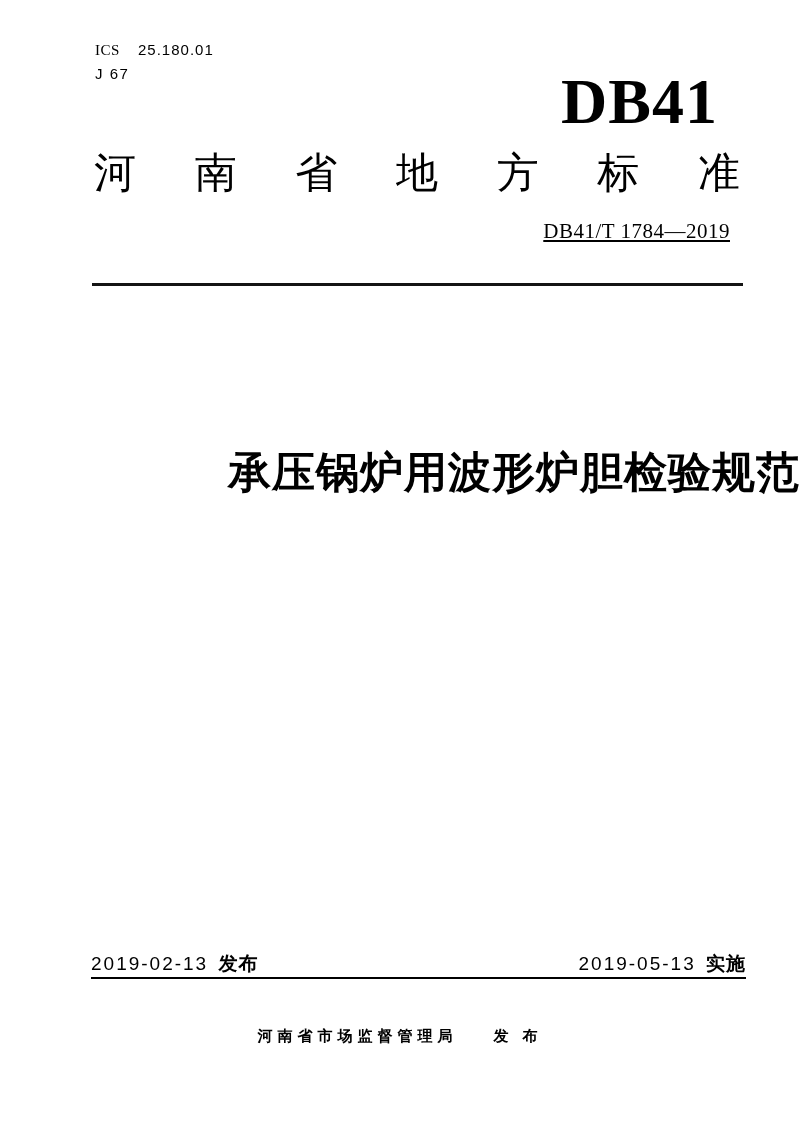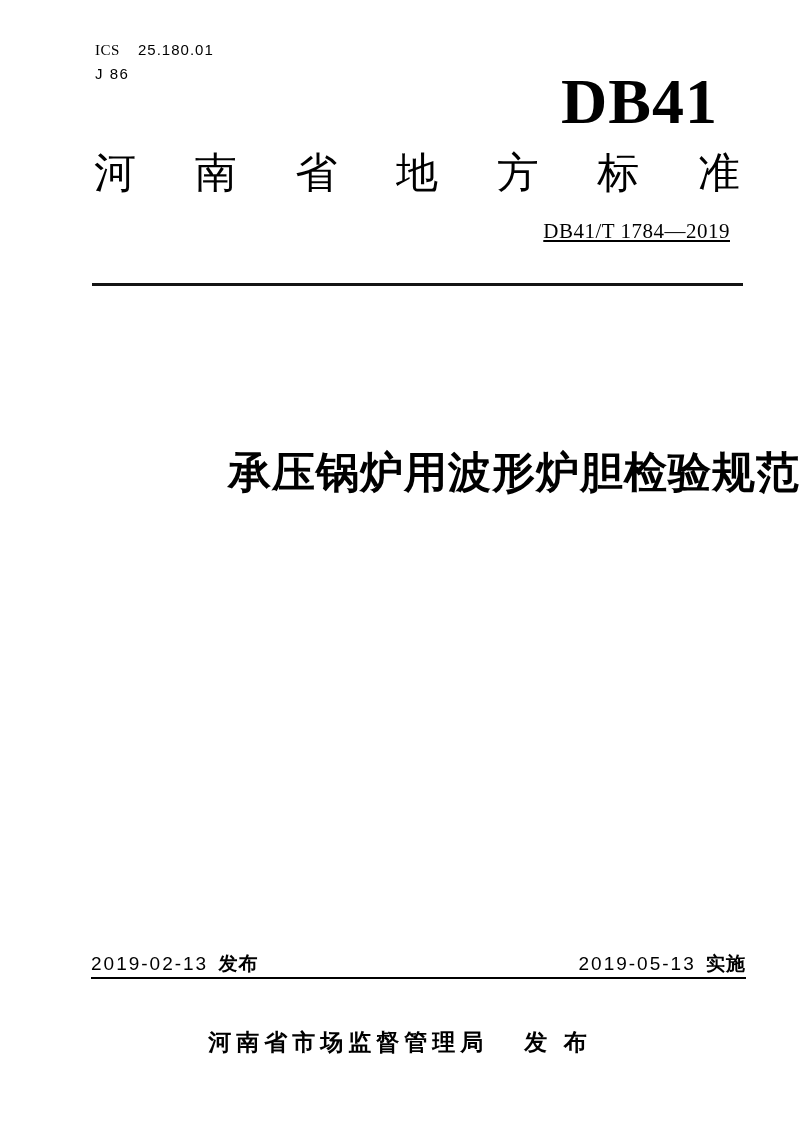--- a/index.html
+++ b/index.html
@@ -110,38 +110,38 @@
 
   
   .publisher-row {
     position: absolute;
     left: 0;
     right: 0;
     top: 1027px;
     display: flex;
     justify-content: center;
     align-items: baseline;
-    font-size: 23px;
+    font-size: 15px;
     font-weight: bold;
     color: #000;
   }
   .publisher-name { letter-spacing: 5px; }
   .publish-action { margin-left: 36px; letter-spacing: 5px; }
 </style>
 </head>
 <body>
 
 <div class="page">
 
   <div class="ics-block sans">
     <div class="ics-line">
       <span class="ics-label serif">ICS</span>
       <span class="ics-code">25.180.01</span>
     </div>
-    <div class="class-code">J 86</div>
+    <div class="class-code">J 67</div>
   </div>
 
   <div class="db-logo serif">DB41</div>
 
   <div class="standard-name sans">
     <span>河</span>
     <span>南</span>
     <span>省</span>
     <span>地</span>
     <span>方</span>

